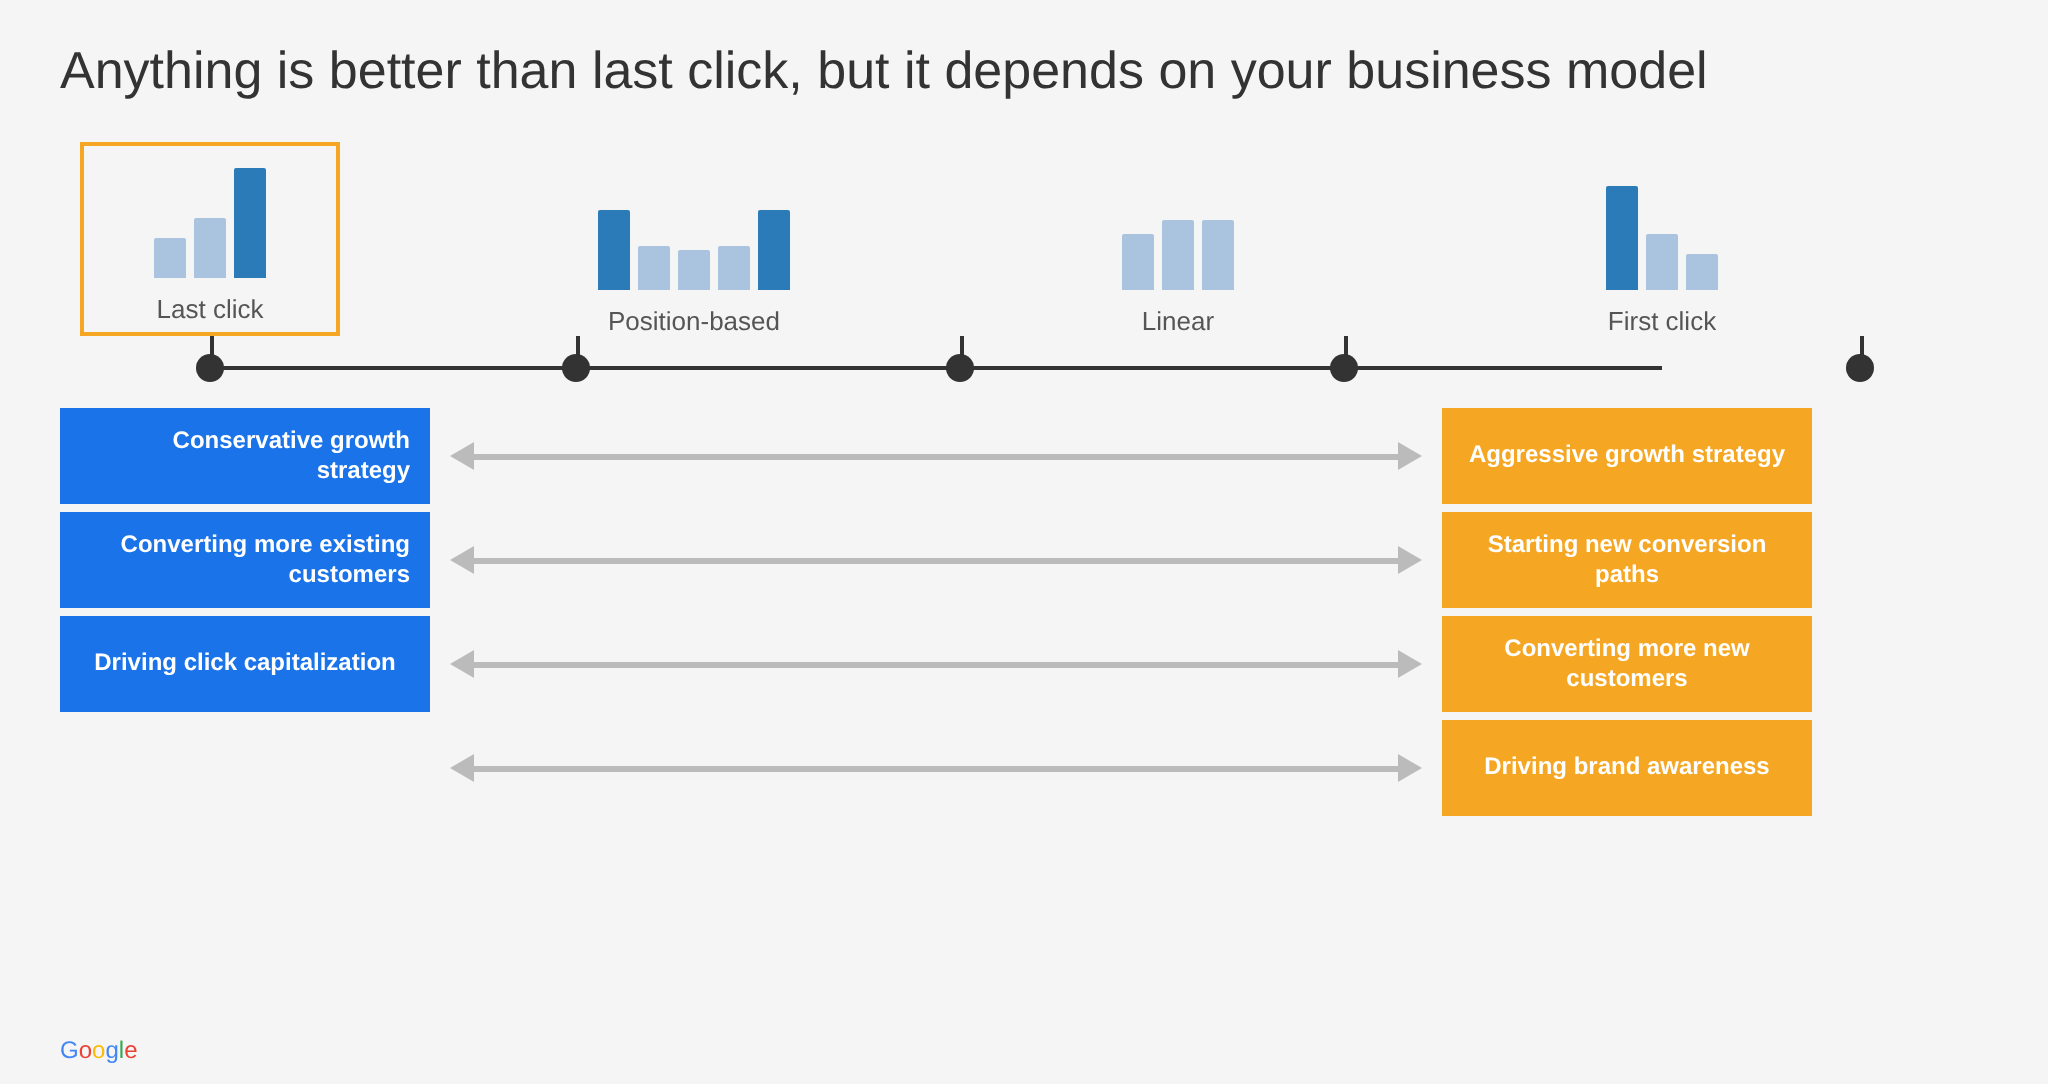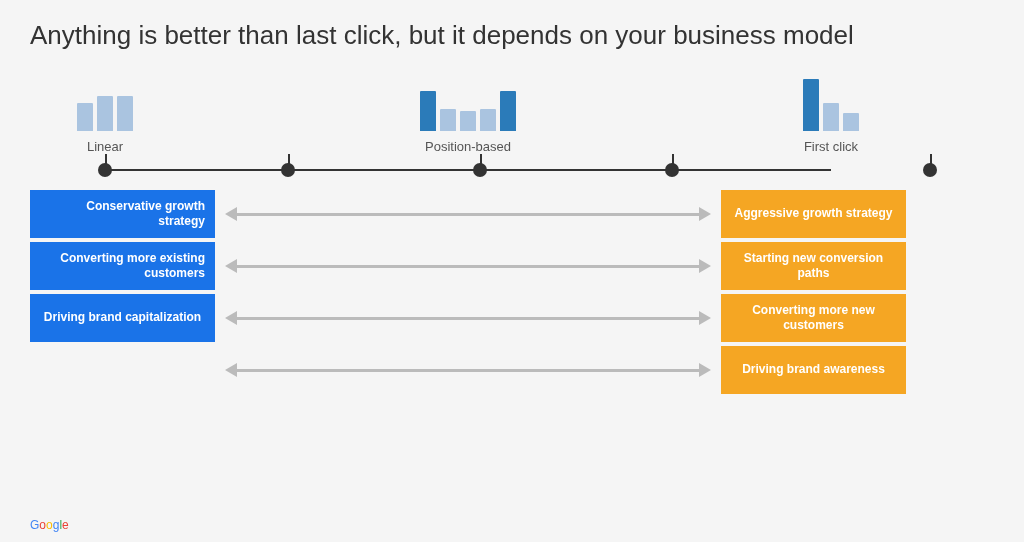--- a/index.html
+++ b/index.html
@@ -159,44 +159,52 @@
 </head>
 <body>
 
 <div class="container">
   <h1 class="title">Anything is better than last click, but it depends on your business model</h1>
 
   <div class="diagram-area">
 
     <div class="models-row">
 
-
-
-      <div class="model-item">
-        <div class="bar-chart">
-          <div class="bar light" style="height:28px"></div>
-          <div class="bar light" style="height:35px"></div>
-          <div class="bar light" style="height:35px"></div>
-        </div>
-        <div class="model-label">Linear</div>
-      </div>
+      <div class="model-item last-click">
+        <div class="bar-chart">
+          <div class="bar light" style="height:20px"></div>
+          <div class="bar light" style="height:30px"></div>
+          <div class="bar dark" style="height:55px"></div>
+        </div>
+        <div class="model-label">Last click</div>
+      </div>
+
 
       <div class="model-item">
         <div class="bar-chart">
           <div class="bar dark" style="height:40px"></div>
           <div class="bar light" style="height:22px"></div>
           <div class="bar light" style="height:20px"></div>
           <div class="bar light" style="height:22px"></div>
           <div class="bar dark" style="height:40px"></div>
         </div>
         <div class="model-label">Position-based</div>
       </div>
 
       <div class="model-item">
         <div class="bar-chart">
+          <div class="bar light" style="height:28px"></div>
+          <div class="bar light" style="height:35px"></div>
+          <div class="bar light" style="height:35px"></div>
+        </div>
+        <div class="model-label">Linear</div>
+      </div>
+
+      <div class="model-item">
+        <div class="bar-chart">
           <div class="bar dark" style="height:52px"></div>
           <div class="bar light" style="height:28px"></div>
           <div class="bar light" style="height:18px"></div>
         </div>
         <div class="model-label">First click</div>
       </div>
 
     </div>
 
     <div style="position:relative; height:32px; margin: 0 10px;">
@@ -217,21 +225,21 @@
 
       <div style="position:absolute; top:0; left:890px; width:2px; height:15px; background:#333;"></div>
       <div style="position:absolute; top:9px; left:883px; width:14px; height:14px; border-radius:50%; background:#333;"></div>
     </div>
 
     <div class="labels-section">
 
       <div class="left-labels">
         <div class="label-box blue">Conservative growth strategy</div>
         <div class="label-box blue">Converting more existing customers</div>
-        <div class="label-box blue">Driving brand capitalization</div>
+        <div class="label-box blue">Driving click capitalization</div>
       </div>
 
       <div class="arrows-col">
         <div class="arrow-row">
           <div class="arrow">
             <div class="arrow-head-left"></div>
             <div class="arrow-line"></div>
             <div class="arrow-head-right"></div>
           </div>
         </div>

